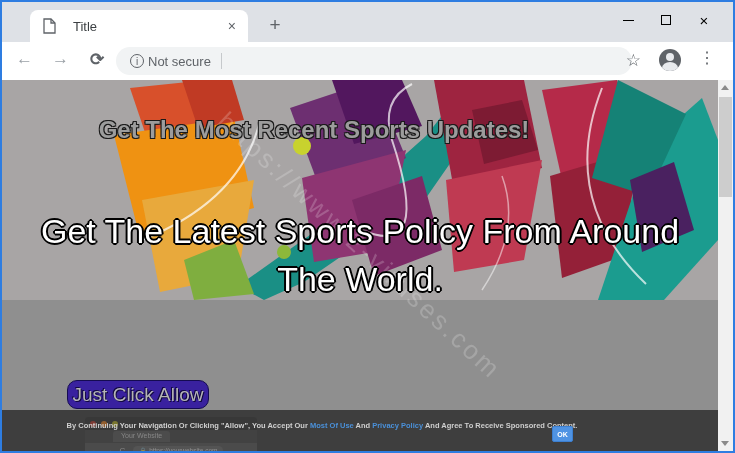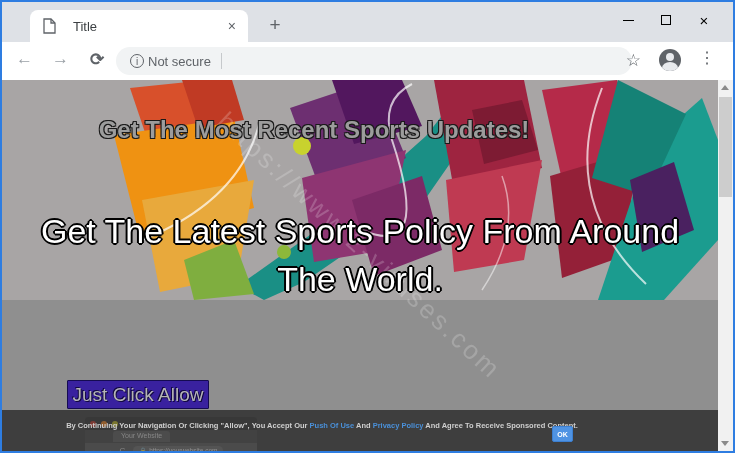--- a/index.html
+++ b/index.html
@@ -68,21 +68,21 @@
   .push-title {
     position:absolute; top:219px; left:0; width:505px; text-align:center;
     font-size:29px; font-weight:bold; color:#8d8d8d;
   }
   .push-subtitle {
     position:absolute; top:256px; left:0; width:505px; text-align:center;
     font-size:15px; font-weight:bold; color:#818181;
   }
   .allow-btn {
     position:absolute; left:65px; top:300px; width:142px; height:29px;
-    background:#39219f; border:1px solid #150b52; border-radius:1px;
+    background:#39219f; border:1px solid #150b52; border-radius:10px;
     color:#b5b5b5; font-size:19px; font-family:"Liberation Sans",sans-serif;
     text-align:center; line-height:27px; cursor:pointer;
     text-shadow:-1px -1px 0 #12093f, 1px 1px 0 #12093f;
   }
   .bottom-bar { position:absolute; left:0; top:330px; width:720px; bottom:0; background:#3e3e3e; }
   .mockup { position:absolute; left:83px; top:7px; width:172px; height:40px; opacity:0.5; overflow:hidden;
     border-radius:3px 3px 0 0; background:#4a4a4a; }
   .mock-row1 { height:13px; display:flex; align-items:center; background:#333; }
   .mock-dot { width:6px; height:6px; border-radius:50%; margin-left:5px; }
   .mock-row2 { height:13px; background:#474747; display:flex; align-items:center; }
@@ -218,21 +218,21 @@
         </div>
         <div class="mock-row2">
           <span class="mock-tab">Your Website</span>
         </div>
         <div class="mock-row3">
           <span class="mock-nav">← → C</span>
           <span class="mock-urlbox"><span class="mock-lock">🔒</span> <span>https://yourwebsite.com</span></span>
         </div>
       </div>
       <div class="consent">
-        <span>By Continuing Your Navigation Or Clicking "Allow", You Accept Our </span><a>Push Of Use</a><span> And </span><a>Privacy Policy</a><span> And Agree To Receive Sponsored Content.</span>
+        <span>By Continuing Your Navigation Or Clicking "Allow", You Accept Our </span><a>Most Of Use</a><span> And </span><a>Privacy Policy</a><span> And Agree To Receive Sponsored Content.</span>
       </div>
       <div class="ok-btn">OK</div>
     </div>
 
     <div class="scrollbar">
       <div class="sb-arrow sb-up"></div>
       <div class="sb-thumb"></div>
       <div class="sb-arrow sb-down"></div>
     </div>
 

